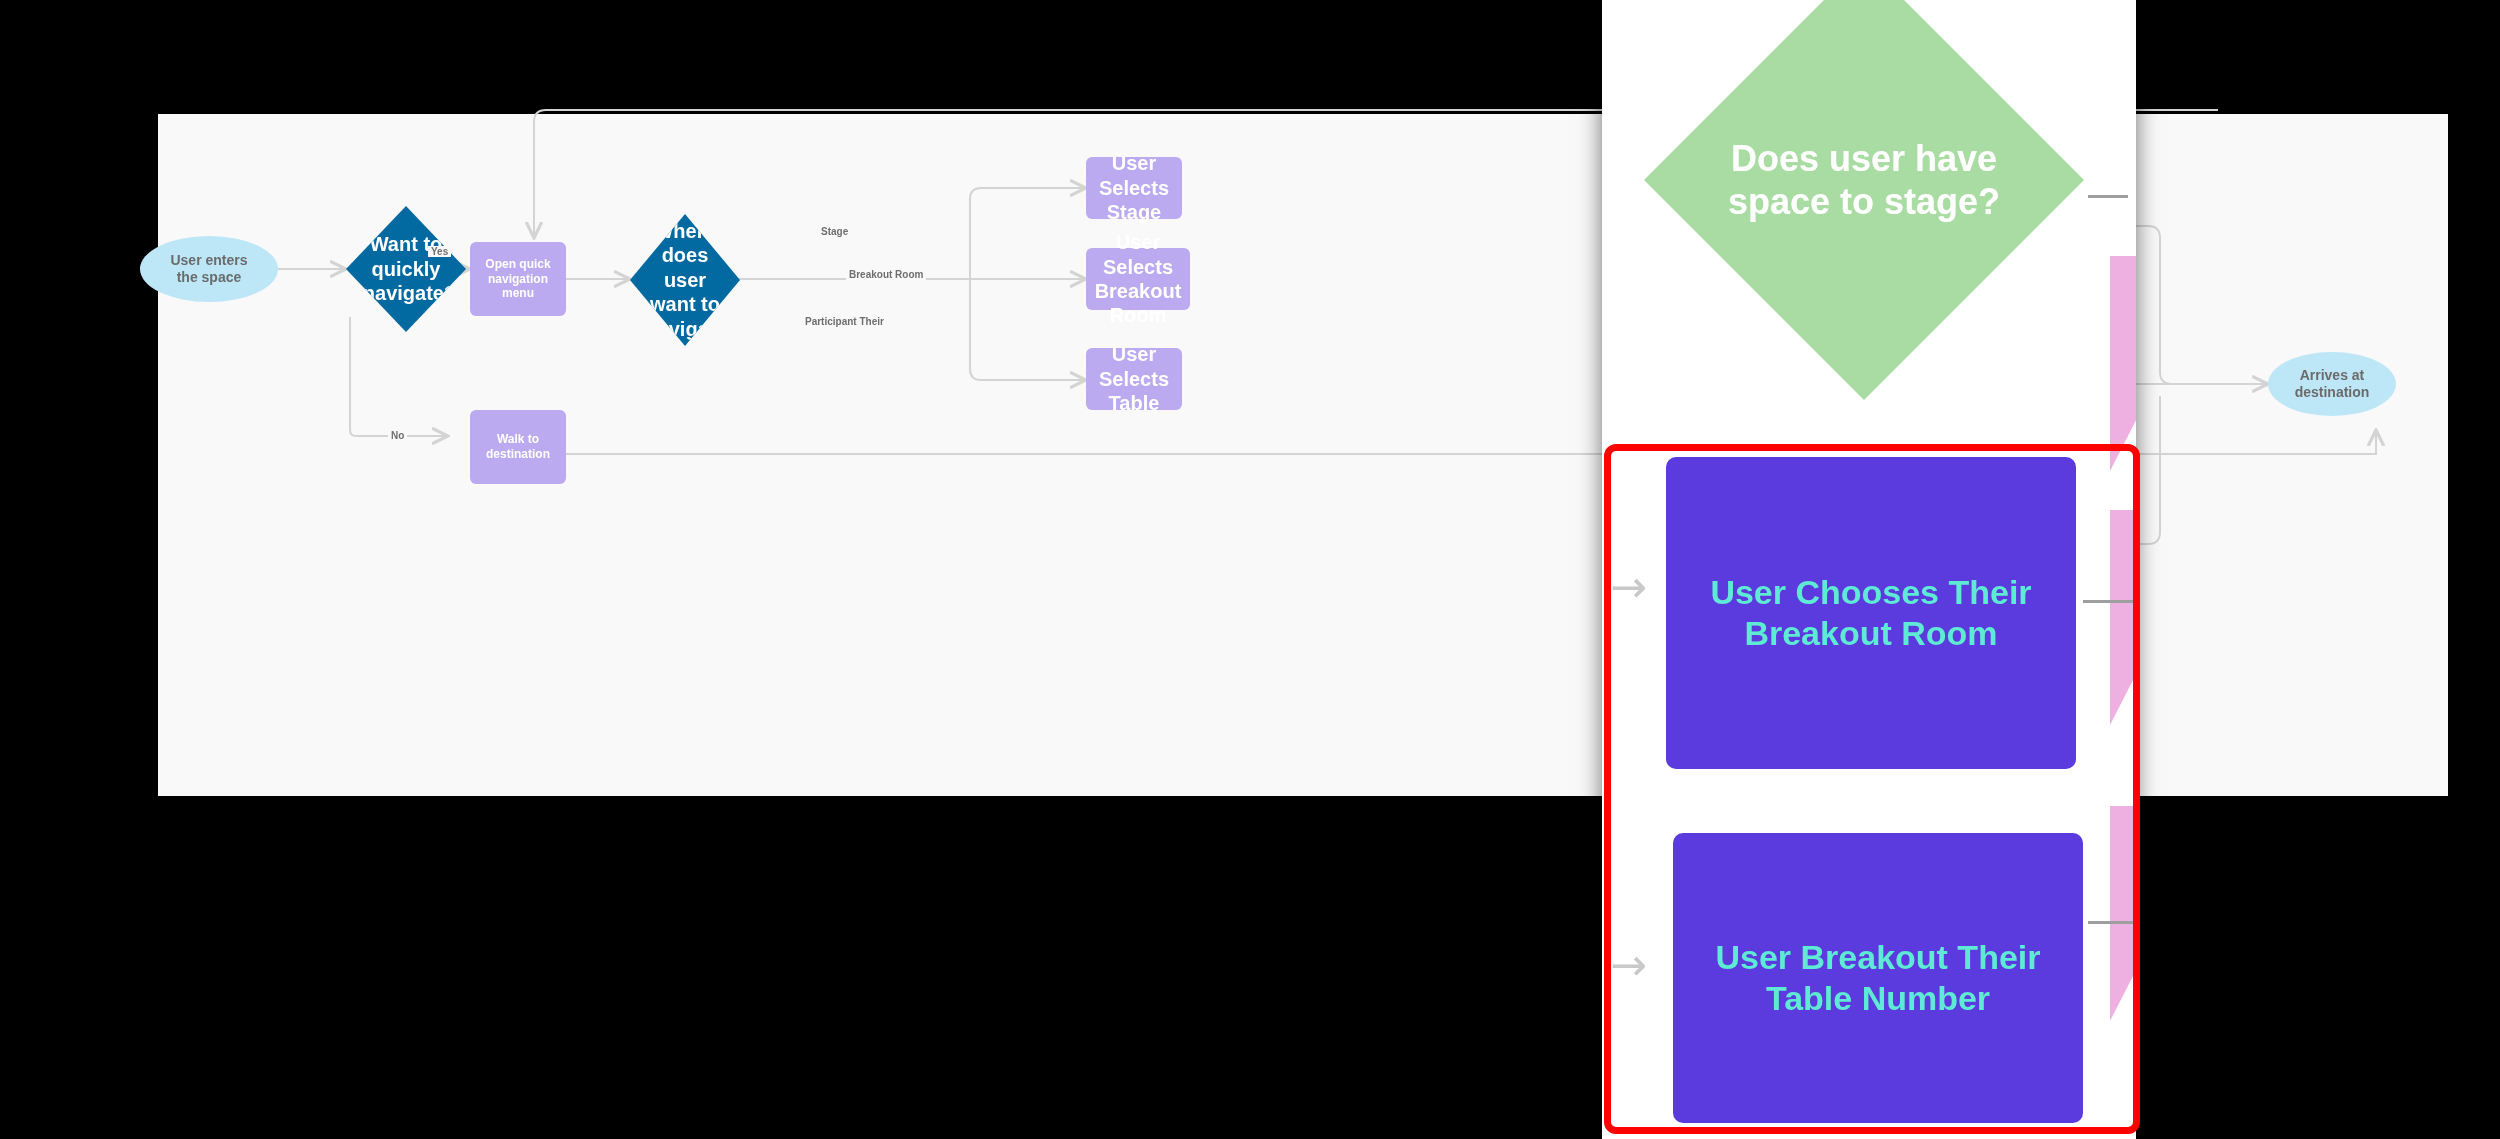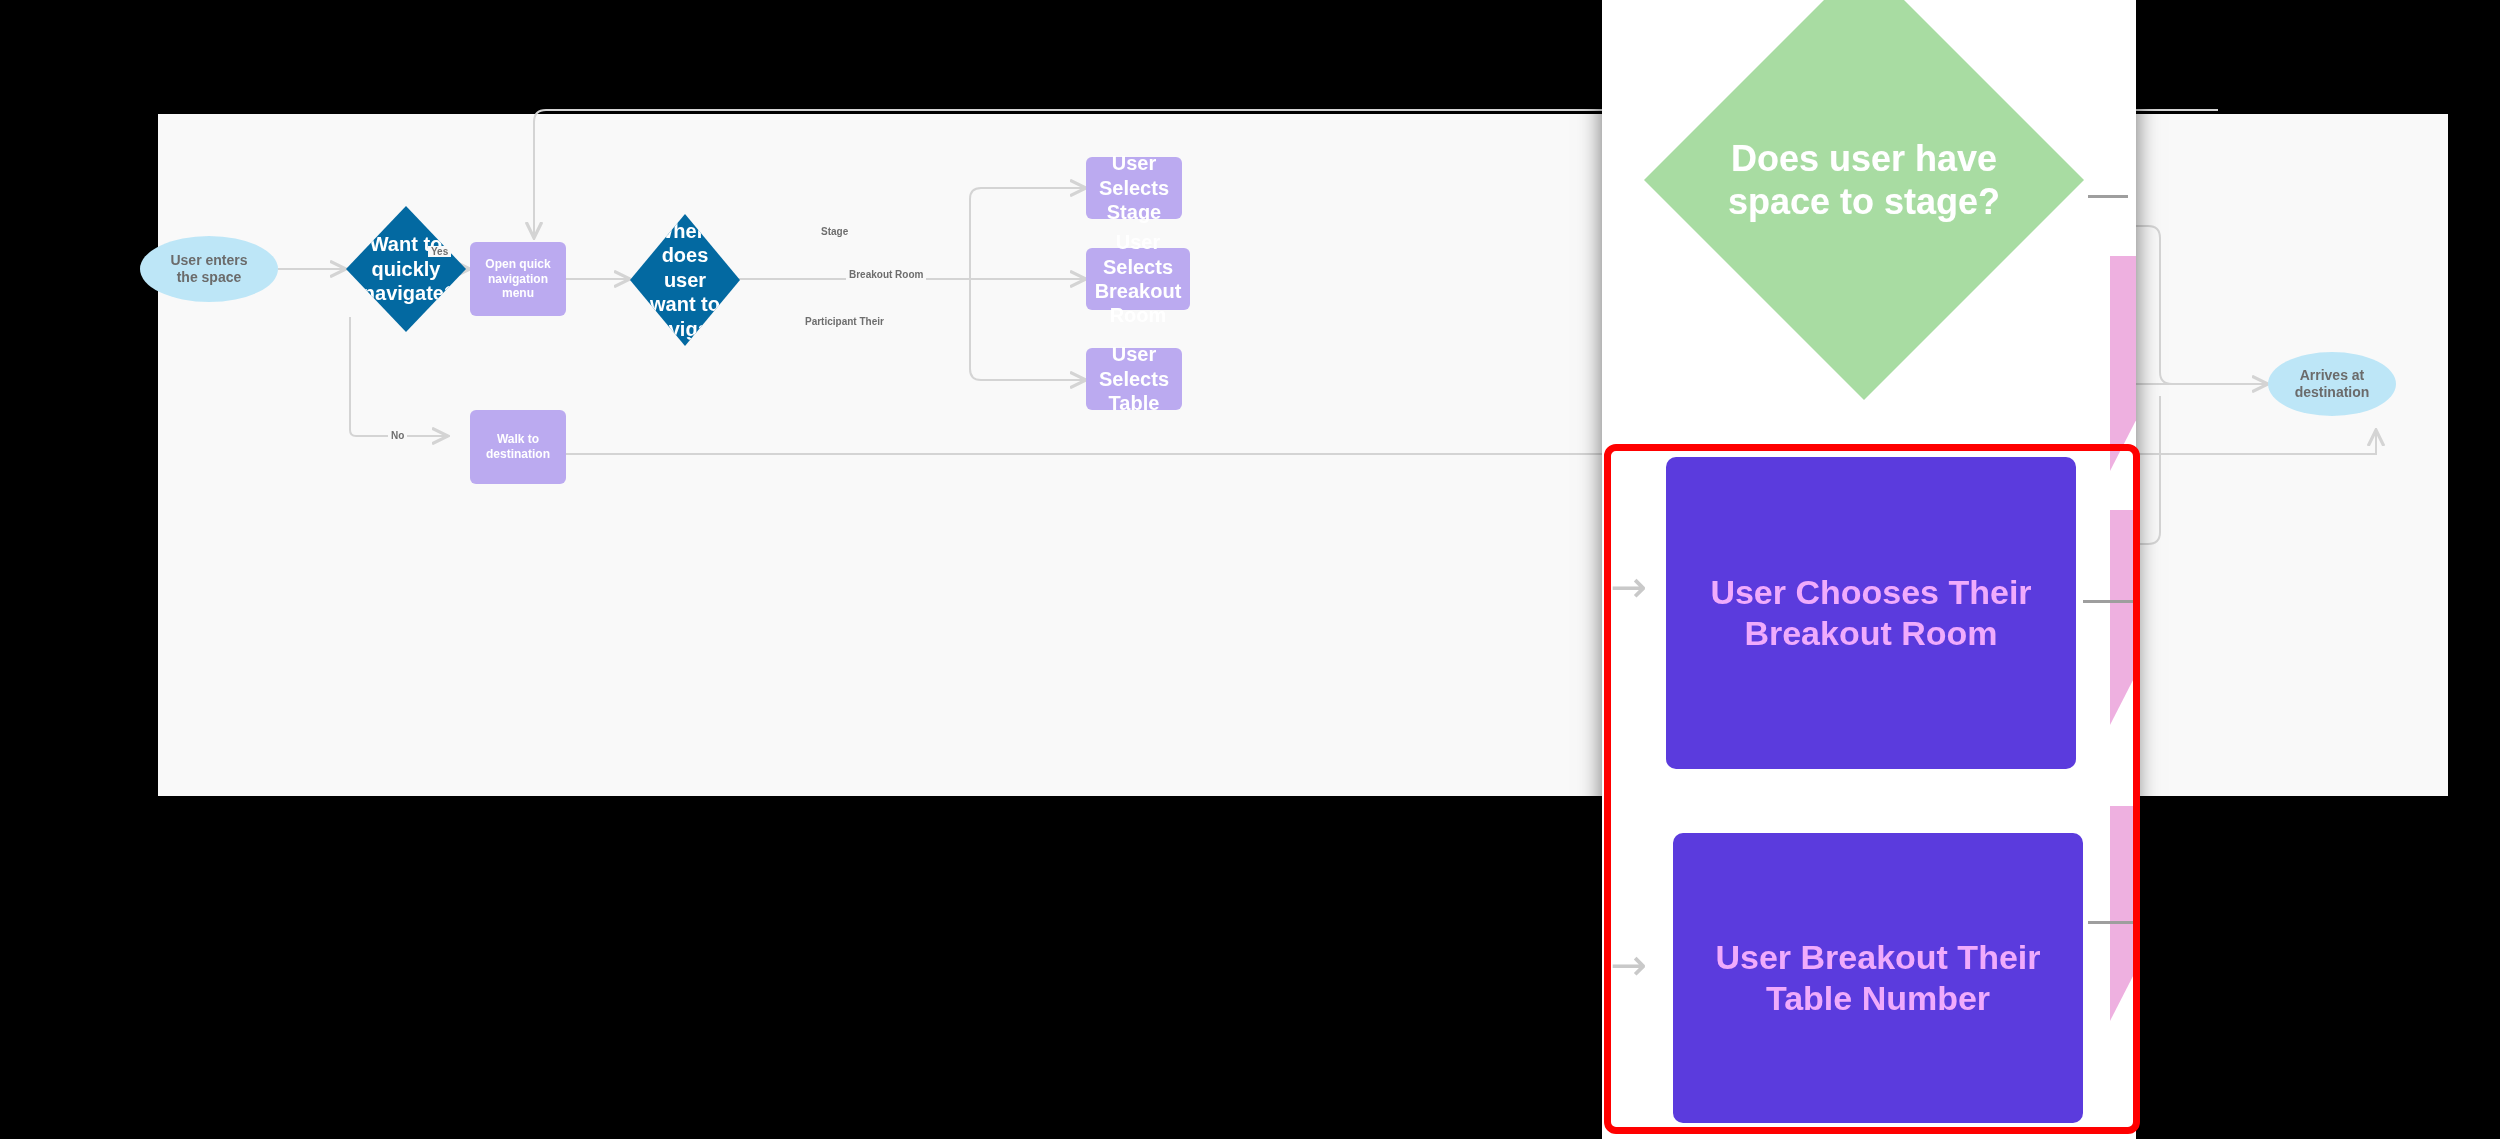--- a/index.html
+++ b/index.html
@@ -38,21 +38,21 @@
   #ov-diamond{
     position:absolute;left:42px;top:-40px;width:440px;height:440px;
     background:#a8dca2;clip-path:polygon(50% 0,100% 50%,50% 100%,0 50%);
     display:flex;align-items:center;justify-content:center;
   }
   #ov-diamond span{
     display:block;width:62%;text-align:center;color:#fff;font-weight:bold;
     font-size:36px;line-height:1.2;text-shadow:0 0 1px rgba(255,255,255,.35);
   }
   .ov-box{
-    position:absolute;background:#5b3bdd;border-radius:10px;color:#f0abfc;
+    position:absolute;background:#5b3bdd;border-radius:10px;color:#5eead4;
     font-weight:bold;font-size:34px;line-height:1.22;text-align:center;
     display:flex;align-items:center;justify-content:center;box-sizing:border-box;padding:7px 14px;
   }
   #ov-box1{left:64px;top:457px;width:410px;height:312px;}
   #ov-box2{left:71px;top:833px;width:410px;height:290px;}
 
   .ov-arrow{position:absolute;color:#c9c9c9;font-size:44px;line-height:1;
             font-family:"DejaVu Sans",sans-serif;}
   .ov-stub{position:absolute;height:3px;background:#9e9e9e;}
   .ov-stub.thin{height:2px;background:#cfcfcf;}

